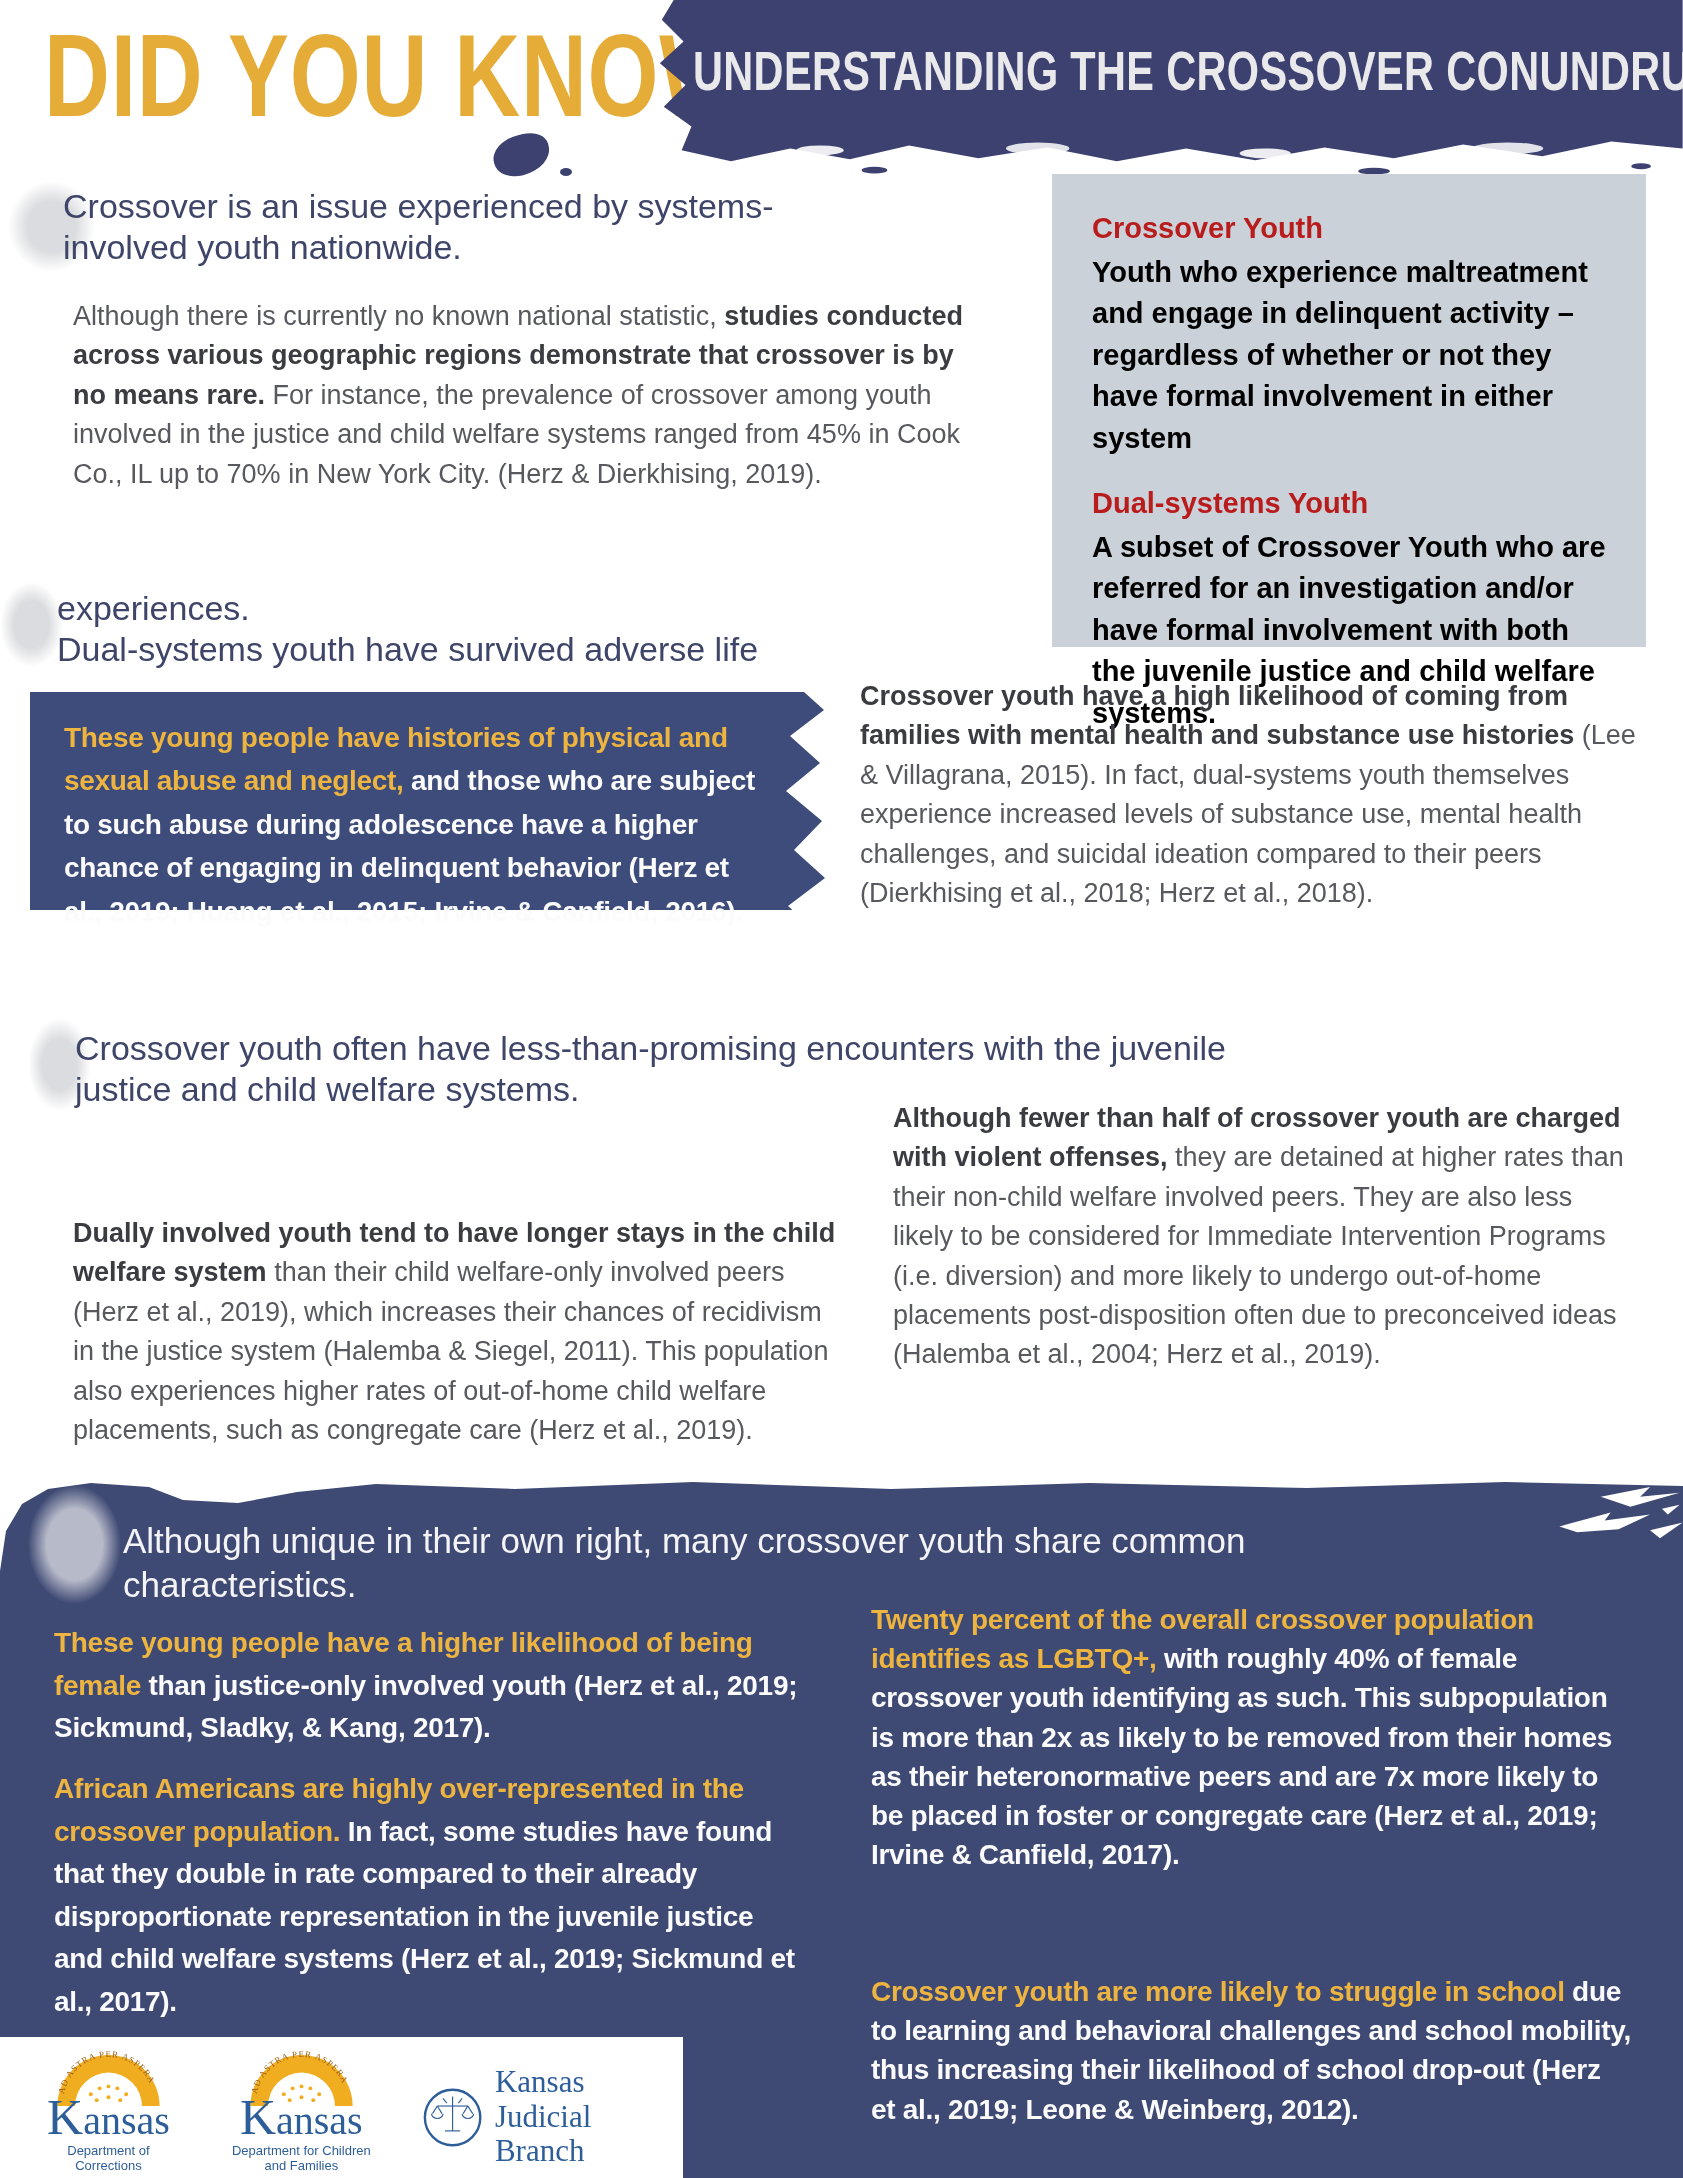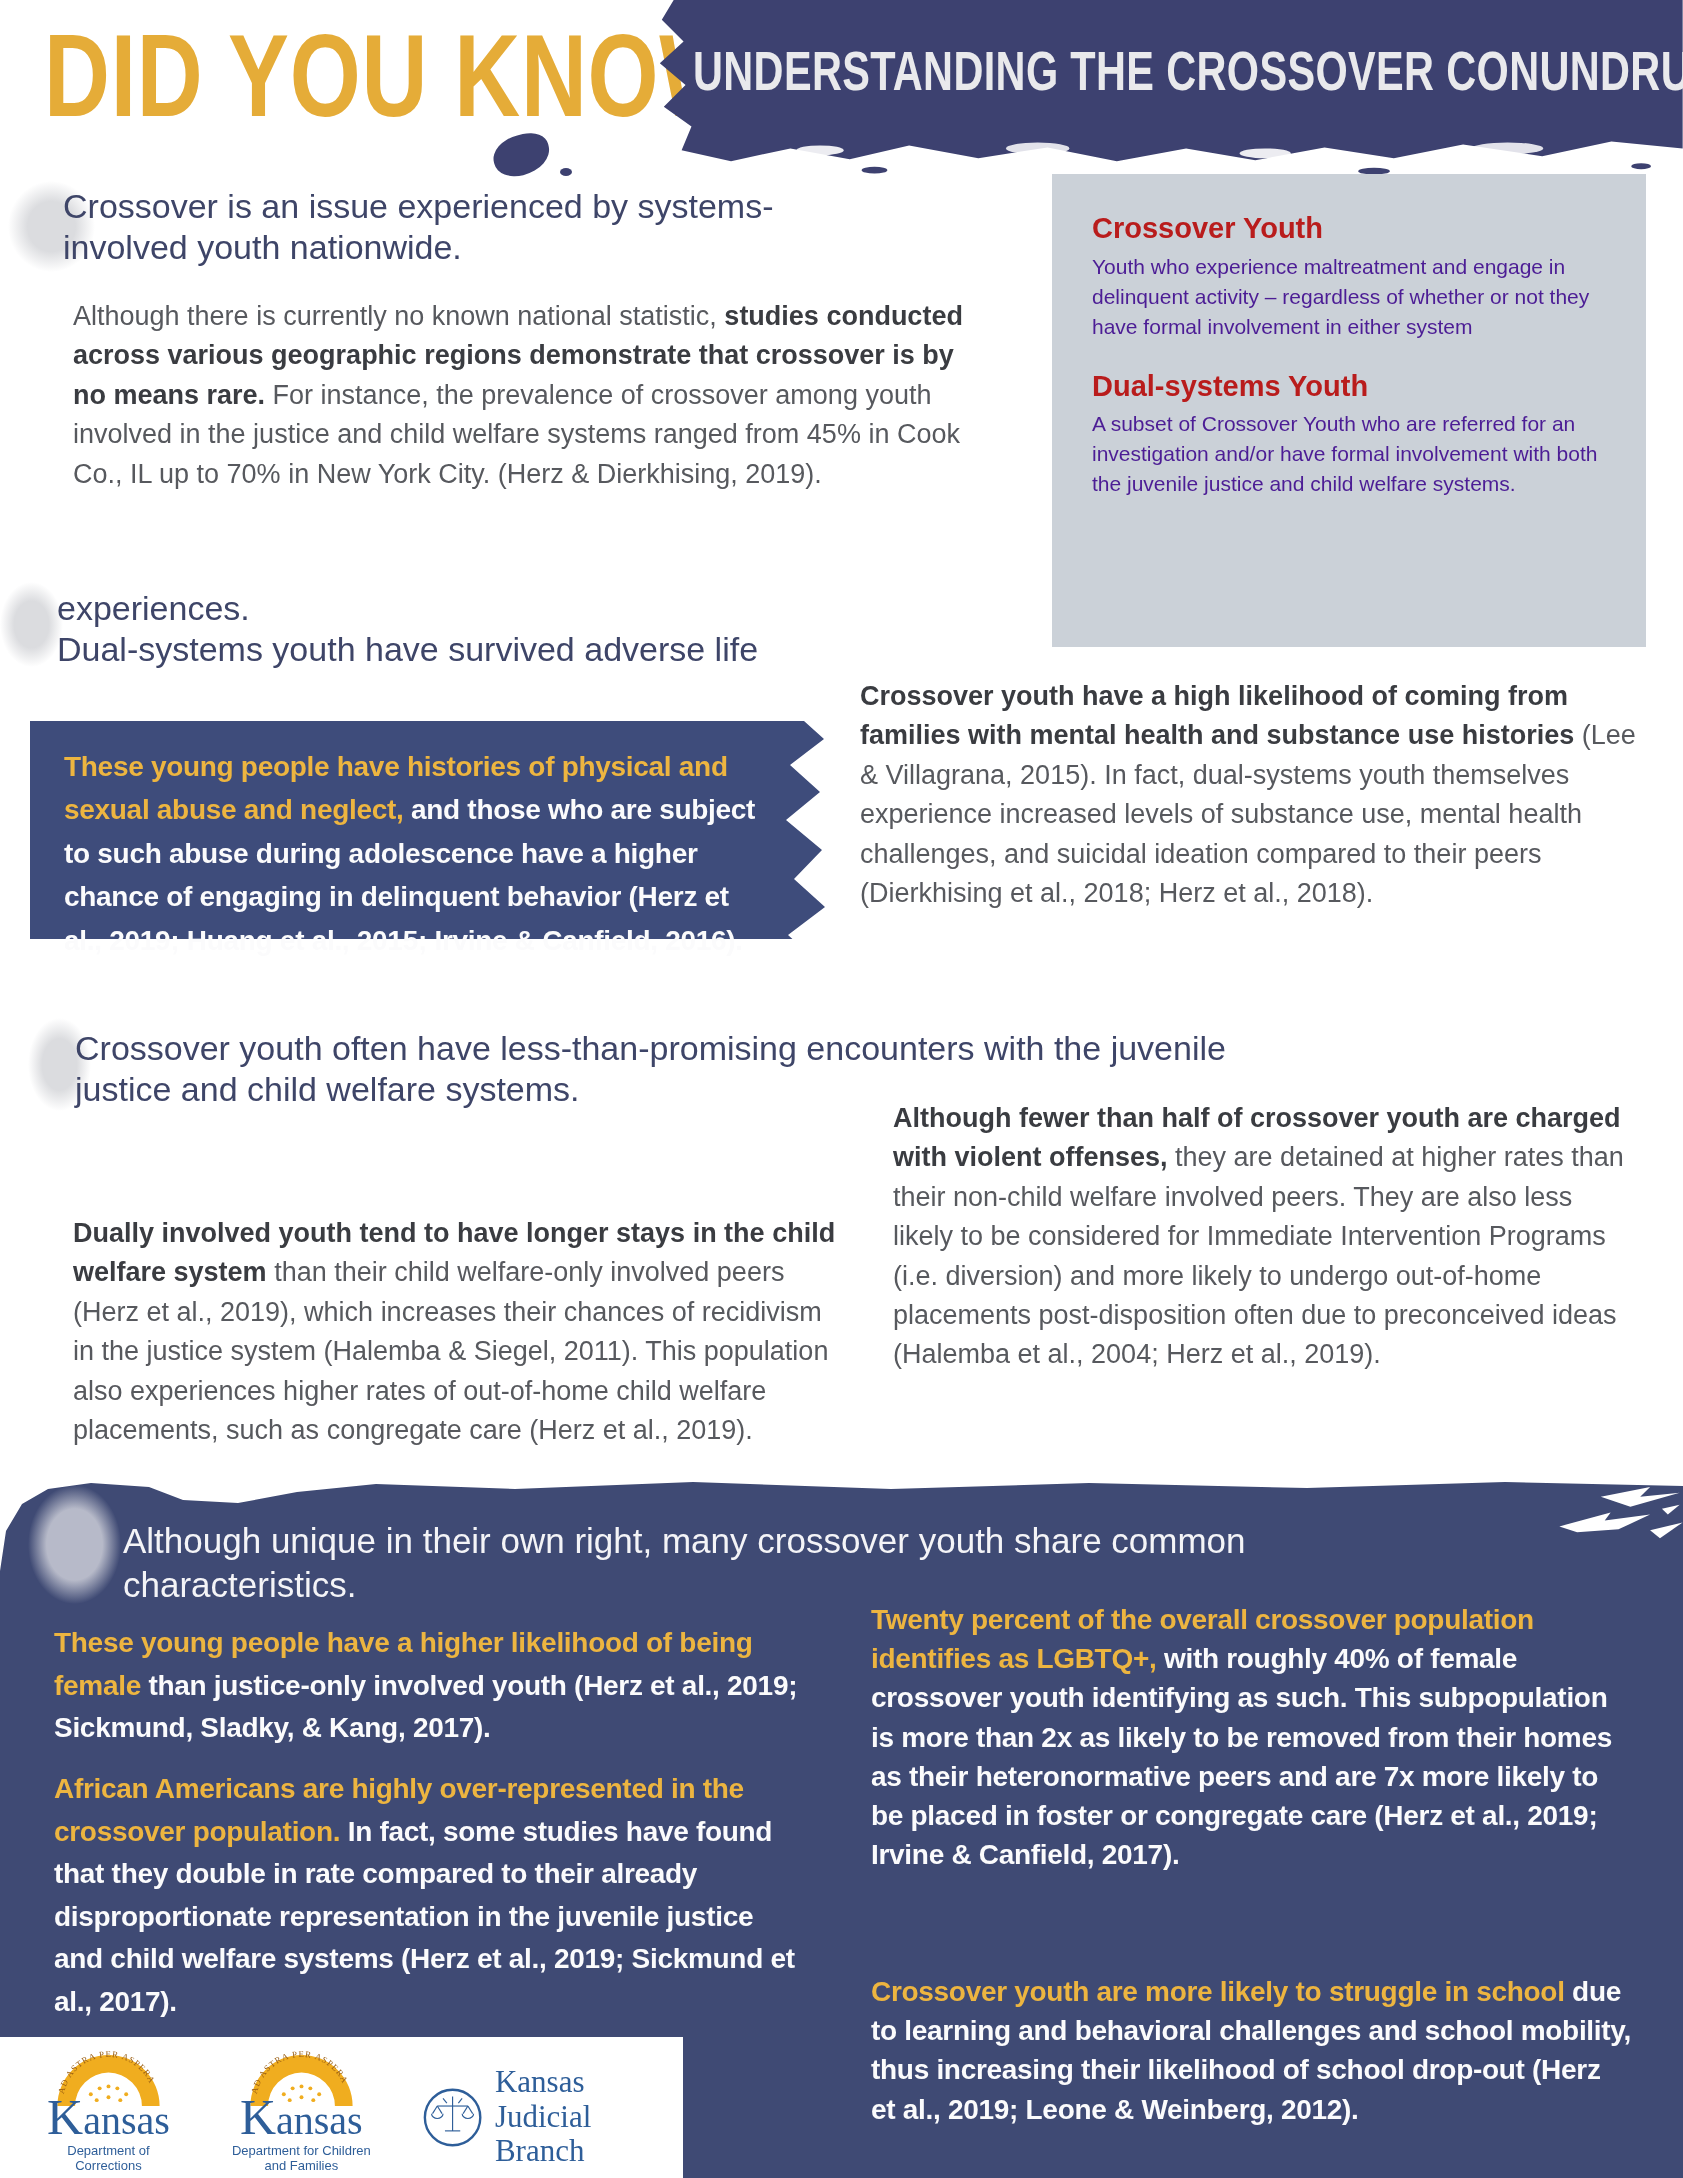--- a/index.html
+++ b/index.html
@@ -37,25 +37,25 @@
   .h-navy span{display:block;}
   .body-p{position:absolute;margin:12px;color:#57595E;font-size:27px;line-height:1.46;font-weight:400;}
   .body-p .b{font-weight:700;color:#3A3C41;}
 
   
   .def-box{
     position:absolute;left:1052px;top:174px;width:594px;height:473px;background:#CBD1D8;
     box-sizing:border-box;padding:36px 40px;
   }
   .def-term{margin:0;color:#b91c1c;font-size:29px;font-weight:700;line-height:1.3;}
-  .def-text{margin:4px 0 26px 0;color:#4c1d95;font-size:21px;font-weight:400;line-height:1.43;}
+  .def-text{margin:4px 0 26px 0;color:#000000;font-size:29px;font-weight:700;line-height:1.43;}
 
   
   .hl-box{
-    position:absolute;left:30px;top:721px;width:798px;height:218px;background:#3E4C7B;
+    position:absolute;left:30px;top:692px;width:798px;height:218px;background:#3E4C7B;
     box-sizing:border-box;padding:24px 69px 0 34px;
     clip-path:polygon(0 0,774px 0,794px 18px,760px 44px,790px 71px,756px 99px,792px 129px,
       764px 158px,795px 186px,758px 214px,789px 242px,762px 265px,780px 286px,0 286px);
   }
   .hl-box p{margin:0;font-size:28px;font-weight:700;line-height:1.55;letter-spacing:-0.3px;}
   .y{color:#EDB540;}
   .w{color:#FBFBFC;}
 
   
   .bottom-section{

